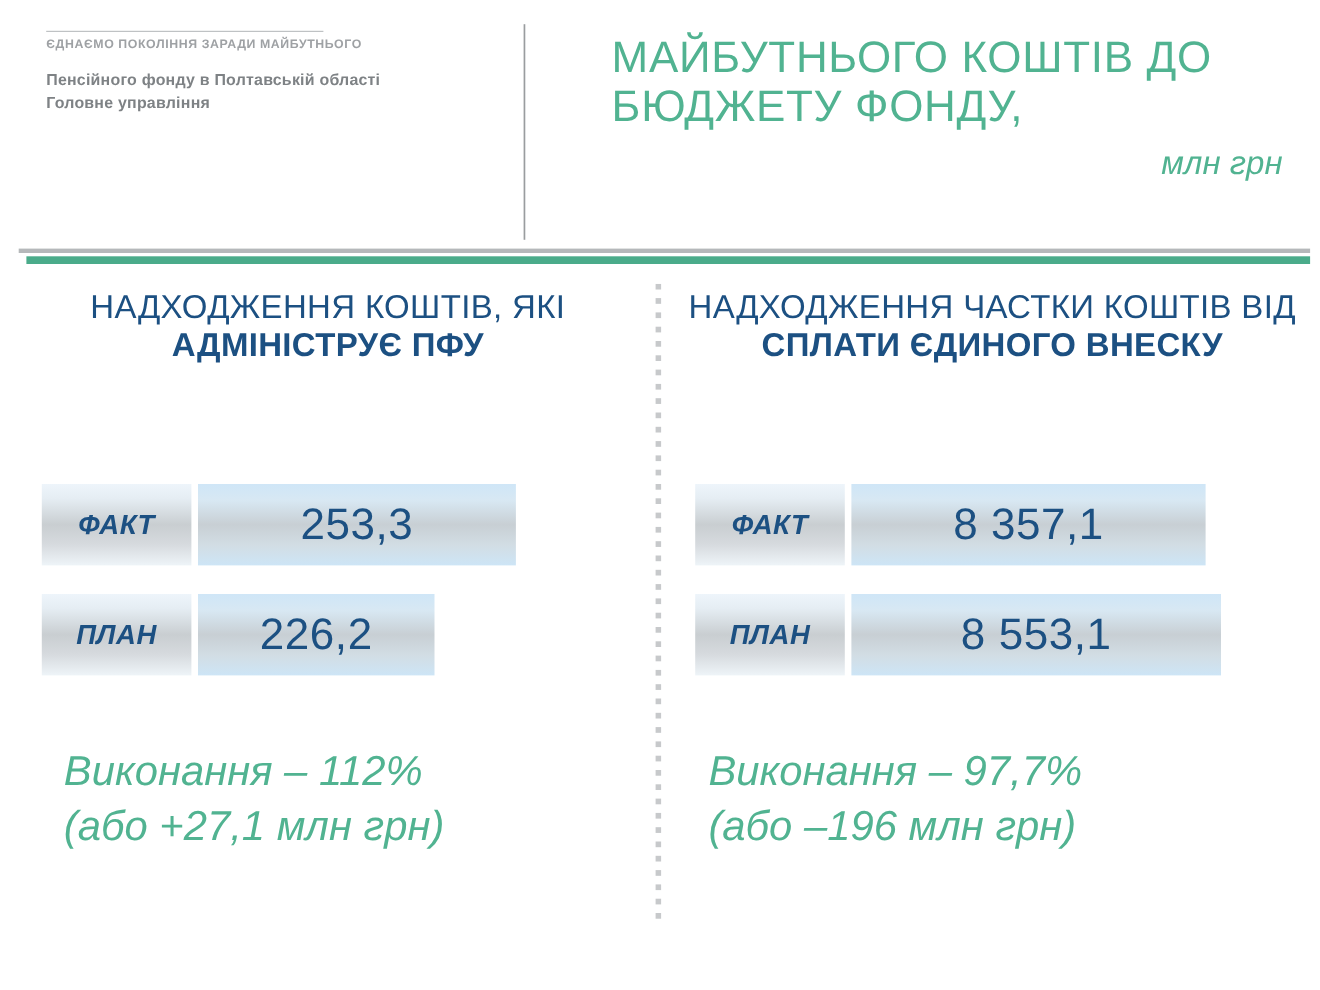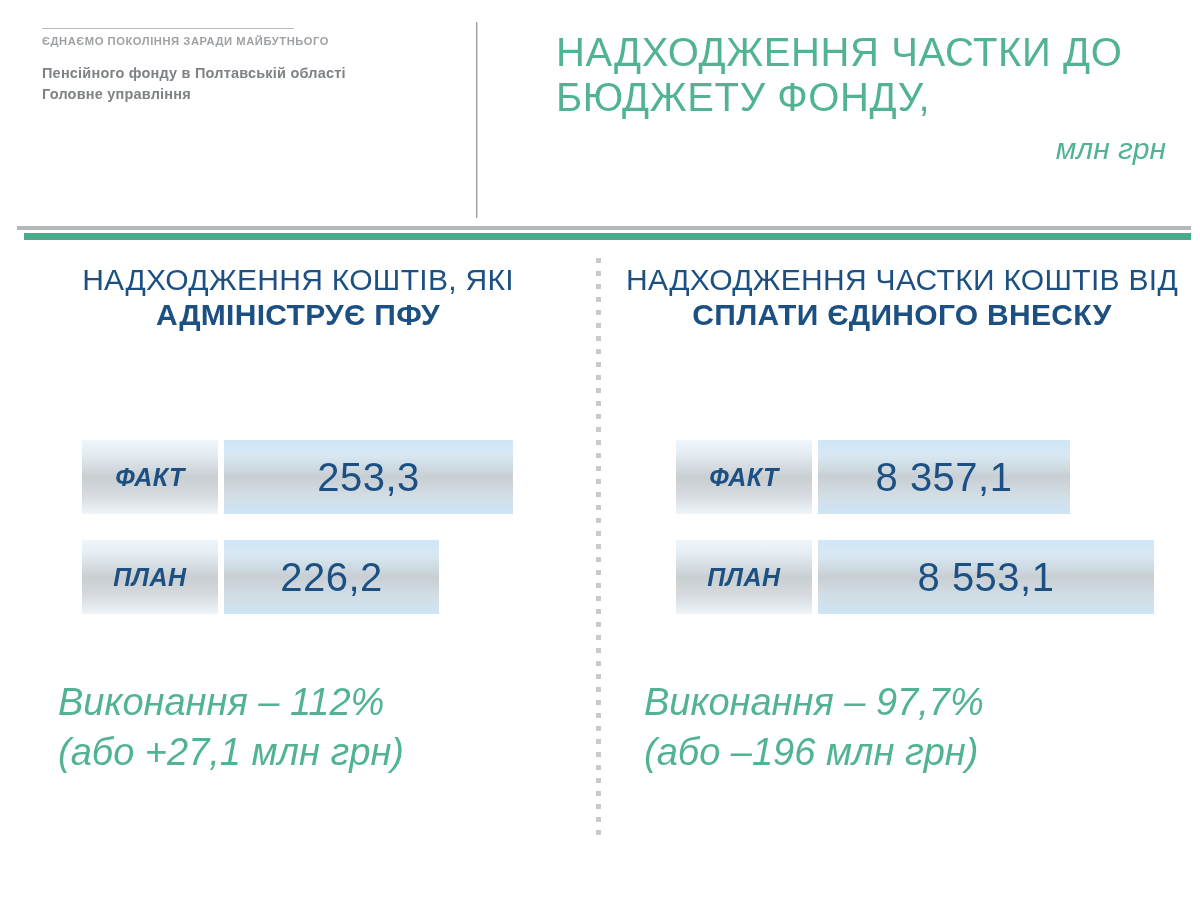--- a/index.html
+++ b/index.html
@@ -160,38 +160,37 @@
     display: flex;
     align-items: center;
     justify-content: center;
     font-style: italic;
     font-weight: bold;
     font-size: 25px;
     letter-spacing: 0.5px;
     color: #1c5082;
     background: linear-gradient(to bottom,
         #eef5fb 0%, #e5edf3 18%, #c9ced1 50%, #d6dade 74%, #eef4f8 100%);
-    margin-left: 44px;
   }
   .bar-value {
     height: 74px;
     display: flex;
     align-items: center;
     justify-content: center;
     font-size: 40px;
     letter-spacing: 0.5px;
     color: #1c5082;
     background: linear-gradient(to bottom,
         #cfe6f7 0%, #d8e8f3 20%, #c8cfd4 50%, #d2dde4 75%, #cde5f6 100%);
     margin-left: 6px;
   }
   
   #bar-left-fact  .bar-value { width: 289px; }
   #bar-left-plan  .bar-value { width: 215px; }
-  #bar-right-fact .bar-value { width: 252px; }
+  #bar-right-fact .bar-value { width: 322px; }
   #bar-right-plan .bar-value { width: 336px; }
 
   
   .conclusion {
     position: absolute;
     font-style: italic;
     font-size: 38px;
     line-height: 1.32;
     color: #51b391;
     white-space: pre-line;
@@ -209,21 +208,21 @@
     <div id="logo-tagline">ЄДНАЄМО ПОКОЛІННЯ ЗАРАДИ МАЙБУТНЬОГО</div>
     <div id="org-lines">
       <div>Пенсійного фонду в Полтавській області</div>
       <div>Головне управління</div>
     </div>
   </div>
 
   <div id="header-vrule"></div>
 
   <div id="title-block">
-    <div id="main-title">НАДХОДЖЕННЯ ЧАСТКИ ДО БЮДЖЕТУ ФОНДУ,</div>
+    <div id="main-title">МАЙБУТНЬОГО КОШТІВ ДО БЮДЖЕТУ ФОНДУ,</div>
     <div id="title-unit">млн грн</div>
   </div>
 </div>
 
 <div id="rule-gray"></div>
 <div id="rule-green"></div>
 
 <div id="col-divider"></div>
 
 <div class="column" id="col-left">

